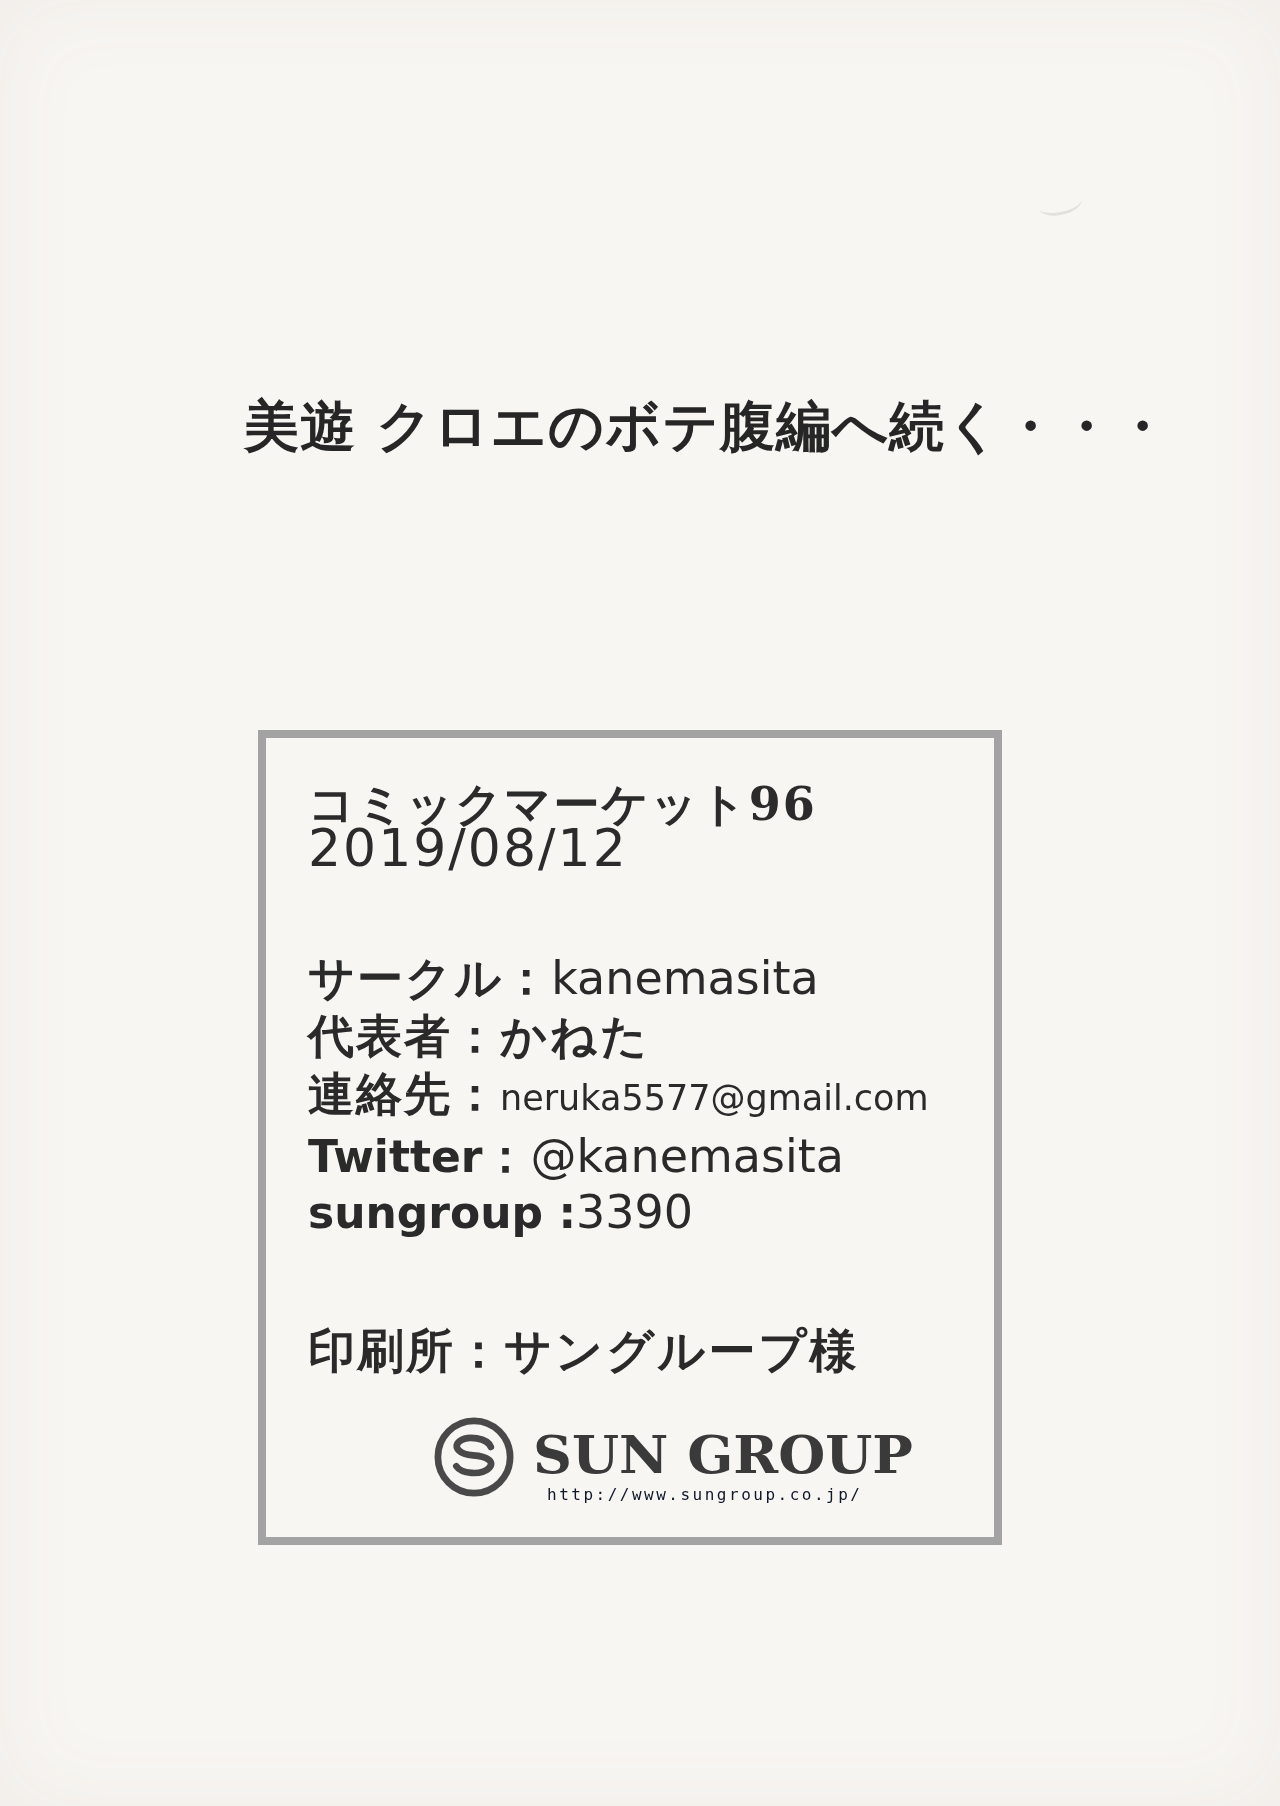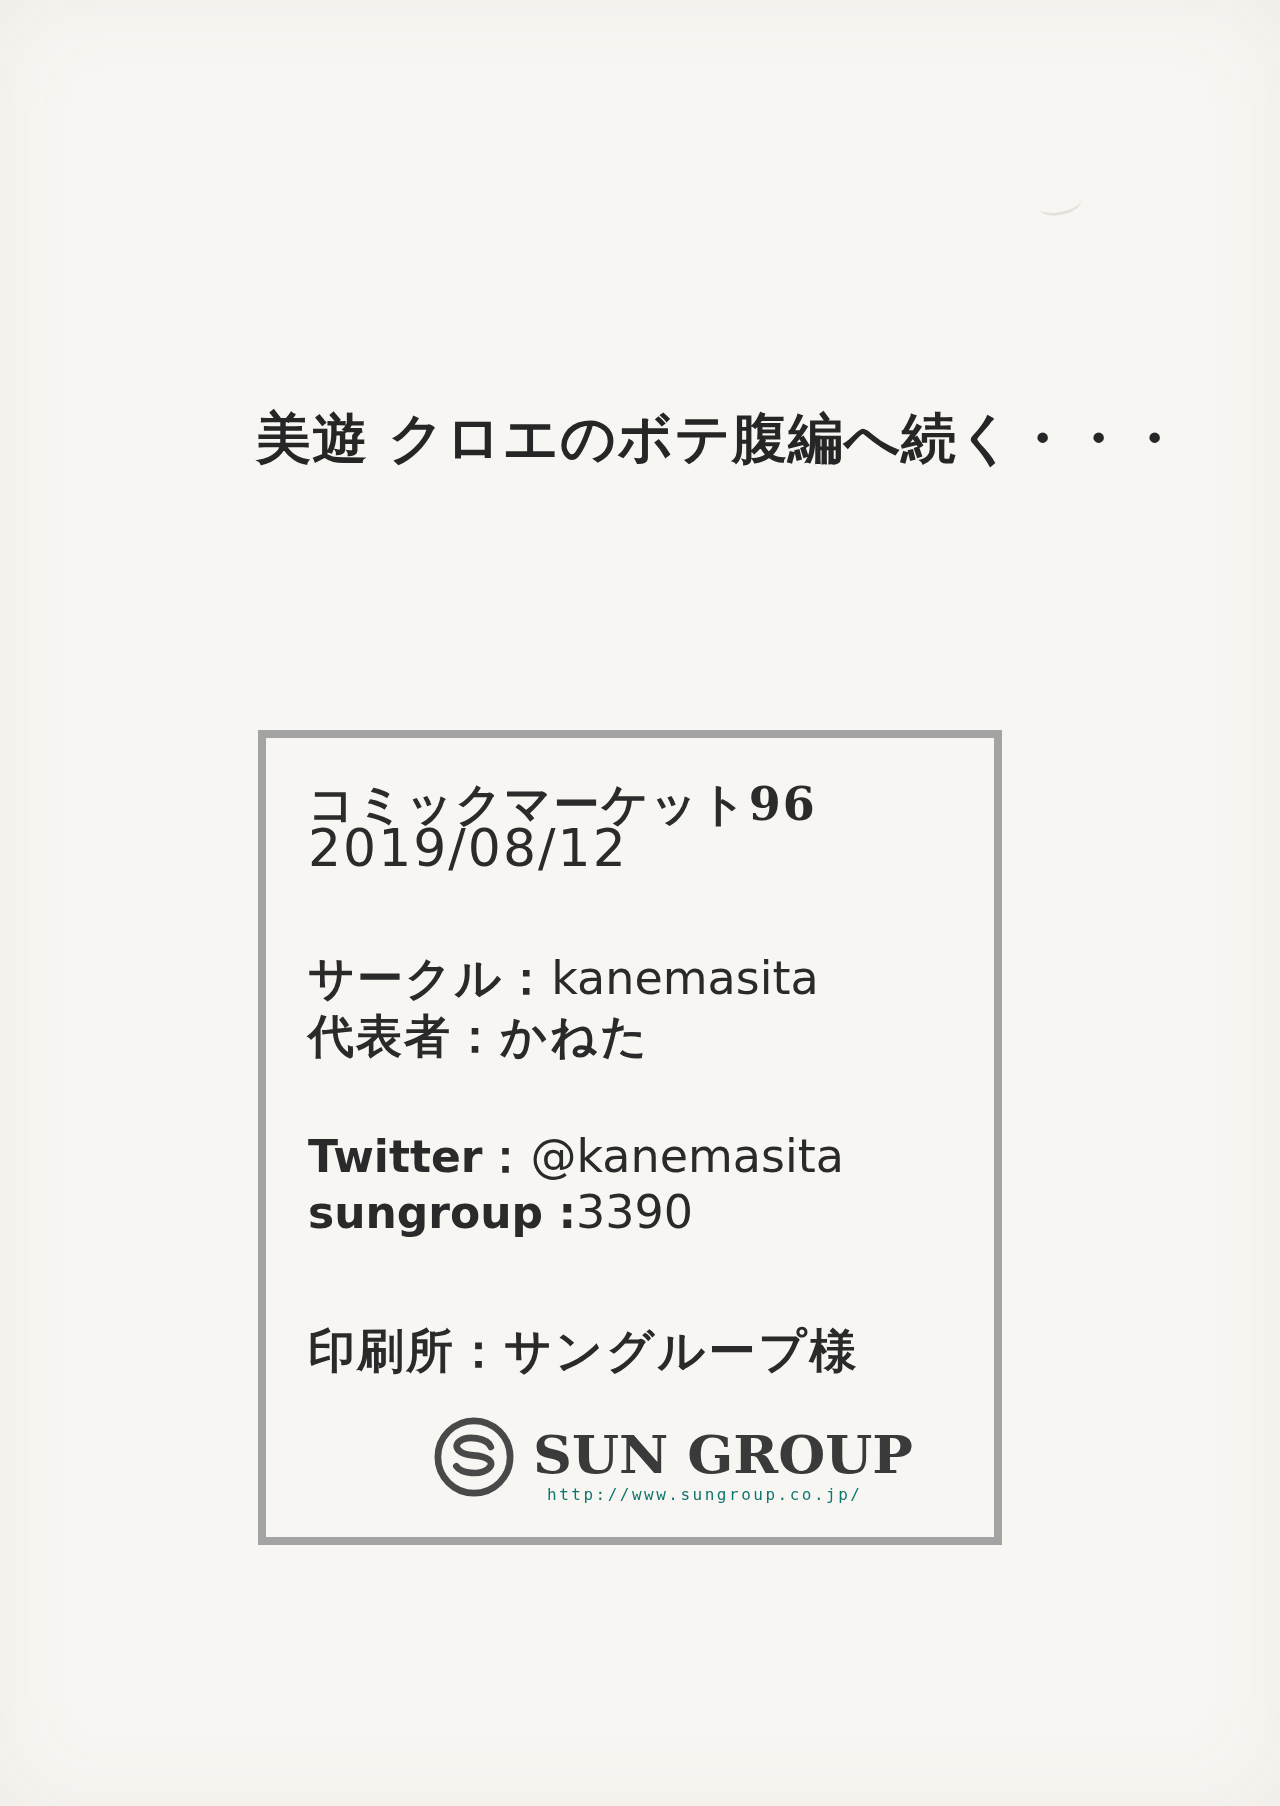--- a/index.html
+++ b/index.html
@@ -12,21 +12,21 @@
     overflow:hidden;
     color:#2a2a2a;
     font-family:"DejaVu Serif","Liberation Serif",serif;
   }
   .artifact{
     position:absolute;left:1038px;top:192px;width:44px;height:20px;
     border-bottom:3px solid #8a8580;border-radius:50%;
     opacity:.18;transform:rotate(-12deg);
   }
   .note{
-    position:absolute;left:240px;top:394px;margin:16px;
+    position:absolute;left:240px;top:394px;margin:4px;
     font-size:55px;font-weight:700;letter-spacing:1px;line-height:1;
     color:#262626;white-space:nowrap;
     font-family:"DejaVu Serif","Liberation Serif",serif;
   }
   .colophon-box{
     position:absolute;left:258px;top:730px;width:728px;height:799px;
     border:8px solid #a3a3a3;background:transparent;
   }
   .line{position:absolute;left:42px;margin:0;white-space:nowrap;line-height:1.15;}
   .l-event{top:40px;font-size:46px;font-weight:600;letter-spacing:2px;color:#2b2b2b;}
@@ -50,21 +50,21 @@
   .logo{position:absolute;left:166px;top:677px;display:flex;align-items:flex-start;}
   .emblem{width:84px;height:84px;flex:0 0 auto;opacity:.92;}
   .logo-text{margin-left:17px;margin-top:14px;}
   .logo-name{
     font-family:"DejaVu Serif","Liberation Serif",serif;
     font-size:54px;line-height:1;font-weight:800;color:#3a3a3a;
     letter-spacing:0;white-space:nowrap;transform:scaleY(.96);transform-origin:top left;
   }
   .logo-url{
     font-family:"DejaVu Sans Mono","Liberation Mono",monospace;
-    font-size:16px;letter-spacing:2.5px;color:#0f766e;
+    font-size:16px;letter-spacing:2.5px;color:#0f172a;
     margin-top:2px;margin-left:14px;white-space:nowrap;
   }
 </style>
 </head>
 <body>
 
 <div class="page">
 
   <div class="artifact"></div>
 
@@ -72,20 +72,21 @@
 
   <section class="colophon-box">
 
     <p class="line l-event">コミックマーケット96</p>
     <p class="line l-date">2019/08/12</p>
 
     <p class="line r1"><span class="lbl-cjk">代表者</span><span class="colon-cjk">：</span><span class="val-cjk">かねた</span></p>
 
     <p class="line r0"><span class="lbl-cjk">サークル</span><span class="colon-cjk">：</span><span class="val-latin">kanemasita</span></p>
 
+    <p class="line r2"><span class="lbl-cjk">連絡先</span><span class="colon-cjk">：</span><span class="val-email">neruka5577@gmail.com</span></p>
 
     <p class="line r3"><span class="lbl-latin">Twitter</span><span class="colon-cjk">：</span><span class="val-latin">@kanemasita</span></p>
 
     <p class="line r4"><span class="lbl-latin">sungroup</span><span class="colon-latin"> :</span><span class="val-latin">3390</span></p>
 
     <p class="line l-printer"><span class="lbl-cjk">印刷所</span><span class="colon-cjk">：</span><span class="val-cjk">サングループ様</span></p>
 
     <div class="logo">
       <svg class="emblem" viewBox="0 0 100 100" aria-hidden="true">
         <circle cx="50" cy="50" r="43" fill="none" stroke="#3b3b3b" stroke-width="8"></circle>

